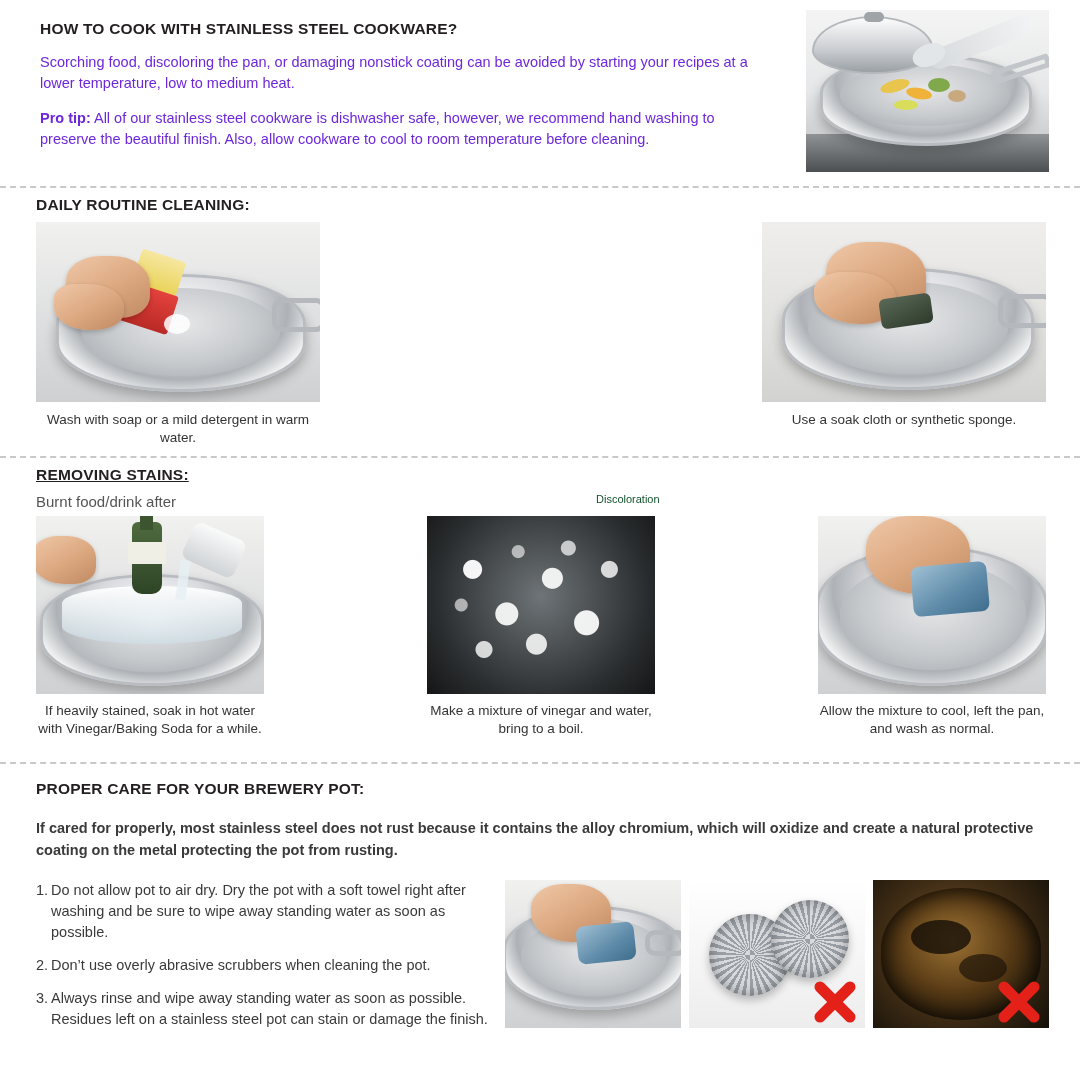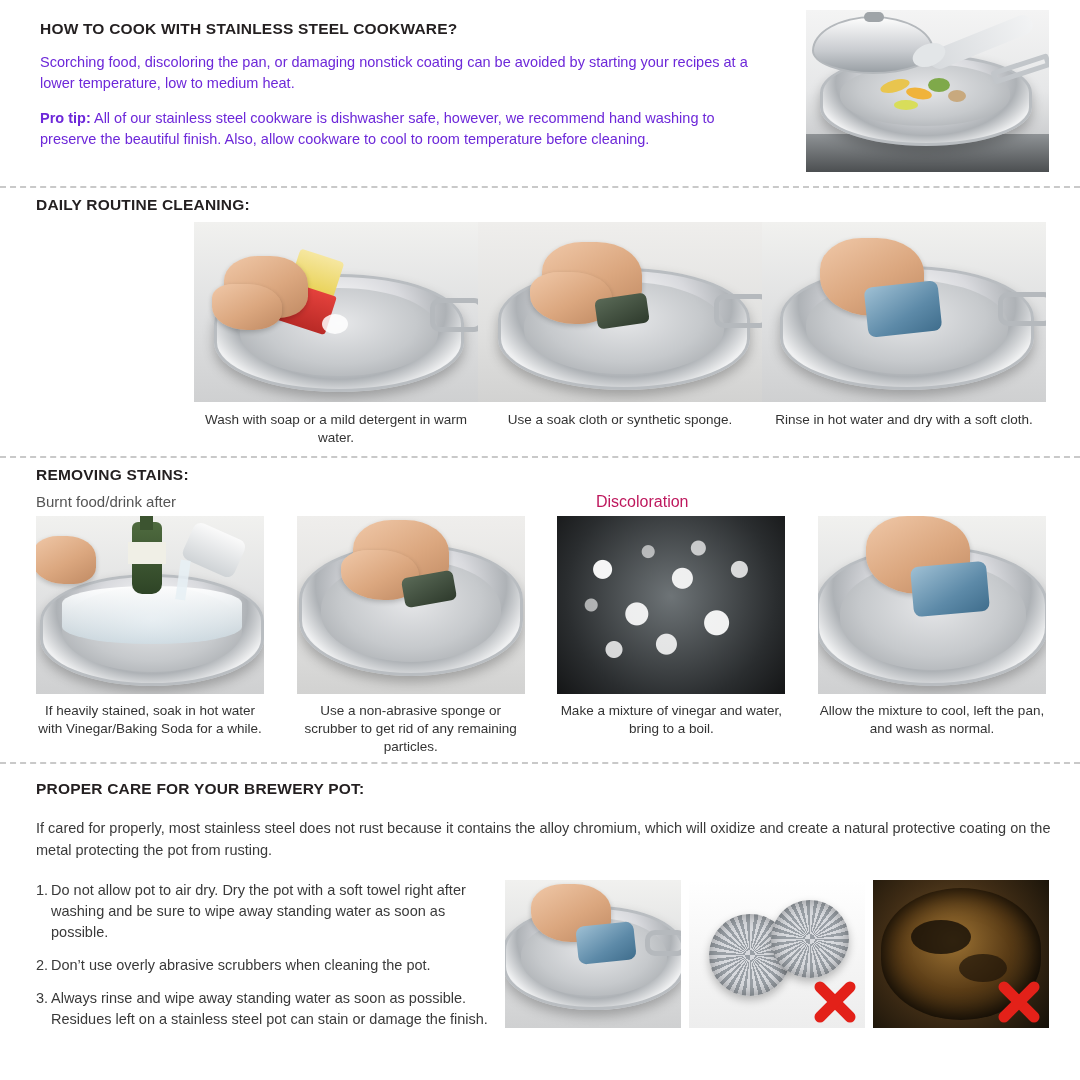--- a/index.html
+++ b/index.html
@@ -54,48 +54,48 @@
     overflow: hidden;
   }
   .div1 { position: absolute; left: 0; top: 186px; width: 1080px; }
 
   
   .sec2 { position: absolute; left: 0; top: 196px; width: 1080px; }
   .sec2 .head { position: absolute; left: 36px; top: 0; }
   .row3 {
     position: absolute; left: 36px; top: 26px;
     width: 1010px;
-    display: flex; justify-content: flex-end;
+    display: flex; justify-content: space-between;
   }
   .cell3 { width: 284px; }
   .cell3 .imgbox { width: 284px; height: 180px; overflow: hidden; }
   .cell3 .caption { margin-top: 9px; }
   .div2 { position: absolute; left: 0; top: 456px; width: 1080px; }
 
   
   .sec3 { position: absolute; left: 0; top: 466px; width: 1080px; }
-  .sec3 .head { position: absolute; left: 36px; top: 0; }
+  .sec3 .head { position: absolute; left: 36px; top: 0; text-decoration: underline; }
   .sub-a { position: absolute; left: 36px; top: 27px; font-size: 15px; color: #555; }
-  .sub-b { position: absolute; left: 596px; top: 27px; font-size: 16px; color: #be185d; }
+  .sub-b { position: absolute; left: 596px; top: 27px; font-size: 11px; color: #14532d; }
   .row4 {
     position: absolute; left: 36px; top: 50px;
     width: 1010px;
     display: flex; justify-content: space-between;
   }
   .cell4 { width: 228px; }
   .cell4 .imgbox { width: 228px; height: 178px; overflow: hidden; }
   .cell4 .caption { margin-top: 8px; }
   .div3 { position: absolute; left: 0; top: 762px; width: 1080px; }
 
   
   .sec4 { position: absolute; left: 0; top: 780px; width: 1080px; }
   .sec4 .head { position: absolute; left: 36px; top: 0; }
   .sec4 .lead {
     position: absolute; left: 36px; top: 38px; width: 1022px;
-    font-size: 14.5px; line-height: 1.5; color: #3a3a3a;
+    font-size: 14.5px; line-height: 1.5; color: #3a3a3a; font-weight: bold;
   }
   .numlist {
     position: absolute; left: 36px; top: 100px; width: 460px;
     font-size: 14.5px; line-height: 1.45; color: #3a3a3a;
   }
   .numitem { display: flex; margin-bottom: 12px; }
   .numitem .n { width: 15px; flex: none; }
   .numitem .t { flex: 1; }
   .botimgs {
     position: absolute; left: 505px; top: 100px;
@@ -251,32 +251,20 @@
             <div class="pan-inner" style="left:46px;top:60px;width:200px;height:92px;"></div>
             <div class="handle" style="right:-8px;top:72px;width:56px;height:34px;"></div>
             <div class="hand" style="left:64px;top:20px;width:100px;height:74px;"></div>
             <div class="hand" style="left:52px;top:50px;width:82px;height:52px;border-radius:35% 50% 40% 55%;"></div>
             <div class="sponge" style="left:118px;top:74px;width:52px;height:30px;transform:rotate(-8deg);"></div>
           </div>
         </div>
         <div class="caption">Use a soak cloth or synthetic sponge.</div>
       </div>
 
-      <div class="cell3">
-        <div class="imgbox">
-          <div class="photo bgA">
-            <div class="pan" style="left:18px;top:44px;width:254px;height:124px;"></div>
-            <div class="pan-inner" style="left:44px;top:58px;width:202px;height:94px;"></div>
-            <div class="handle" style="right:-8px;top:70px;width:56px;height:34px;"></div>
-            <div class="hand" style="left:58px;top:16px;width:104px;height:78px;"></div>
-            <div class="cloth" style="left:104px;top:62px;width:74px;height:50px;transform:rotate(-6deg);"></div>
-          </div>
-        </div>
-        <div class="caption">Rinse in hot water and dry with a soft cloth.</div>
-      </div>
 
     </div>
   </div>
   <div class="divider div2"></div>
 
   <div class="sec3">
     <div class="h-title head">REMOVING STAINS:</div>
     <div class="sub-a">Burnt food/drink after</div>
     <div class="sub-b">Discoloration</div>
 
@@ -292,32 +280,20 @@
             <div style="position:absolute;left:104px;top:-2px;width:13px;height:16px;background:#3c5430;"></div>
             <div style="position:absolute;left:92px;top:26px;width:38px;height:22px;background:#f0efe6;"></div>
             <div style="position:absolute;left:150px;top:14px;width:56px;height:40px;border-radius:8px;background:linear-gradient(180deg,#fafafa,#cfd3d6);transform:rotate(24deg);"></div>
             <div style="position:absolute;left:142px;top:44px;width:10px;height:40px;background:rgba(230,240,245,.85);transform:rotate(8deg);"></div>
             <div class="hand" style="left:-4px;top:20px;width:64px;height:48px;"></div>
           </div>
         </div>
         <div class="caption">If heavily stained, soak in hot water with Vinegar/Baking Soda for a while.</div>
       </div>
 
-      <div class="cell4">
-        <div class="imgbox">
-          <div class="photo bgB">
-            <div class="pan" style="left:2px;top:28px;width:224px;height:132px;"></div>
-            <div class="pan-inner" style="left:24px;top:44px;width:180px;height:102px;"></div>
-            <div class="hand" style="left:56px;top:4px;width:96px;height:72px;"></div>
-            <div class="hand" style="left:44px;top:34px;width:78px;height:50px;border-radius:35% 50% 40% 55%;"></div>
-            <div class="sponge" style="left:106px;top:58px;width:52px;height:30px;transform:rotate(-10deg);"></div>
-          </div>
-        </div>
-        <div class="caption">Use a non-abrasive sponge or scrubber to get rid of any remaining particles.</div>
-      </div>
 
       <div class="cell4">
         <div class="imgbox">
           <div class="photo bgDark">
             <div class="ice"></div>
           </div>
         </div>
         <div class="caption">Make a mixture of vinegar and water, bring to a boil.</div>
       </div>
 

